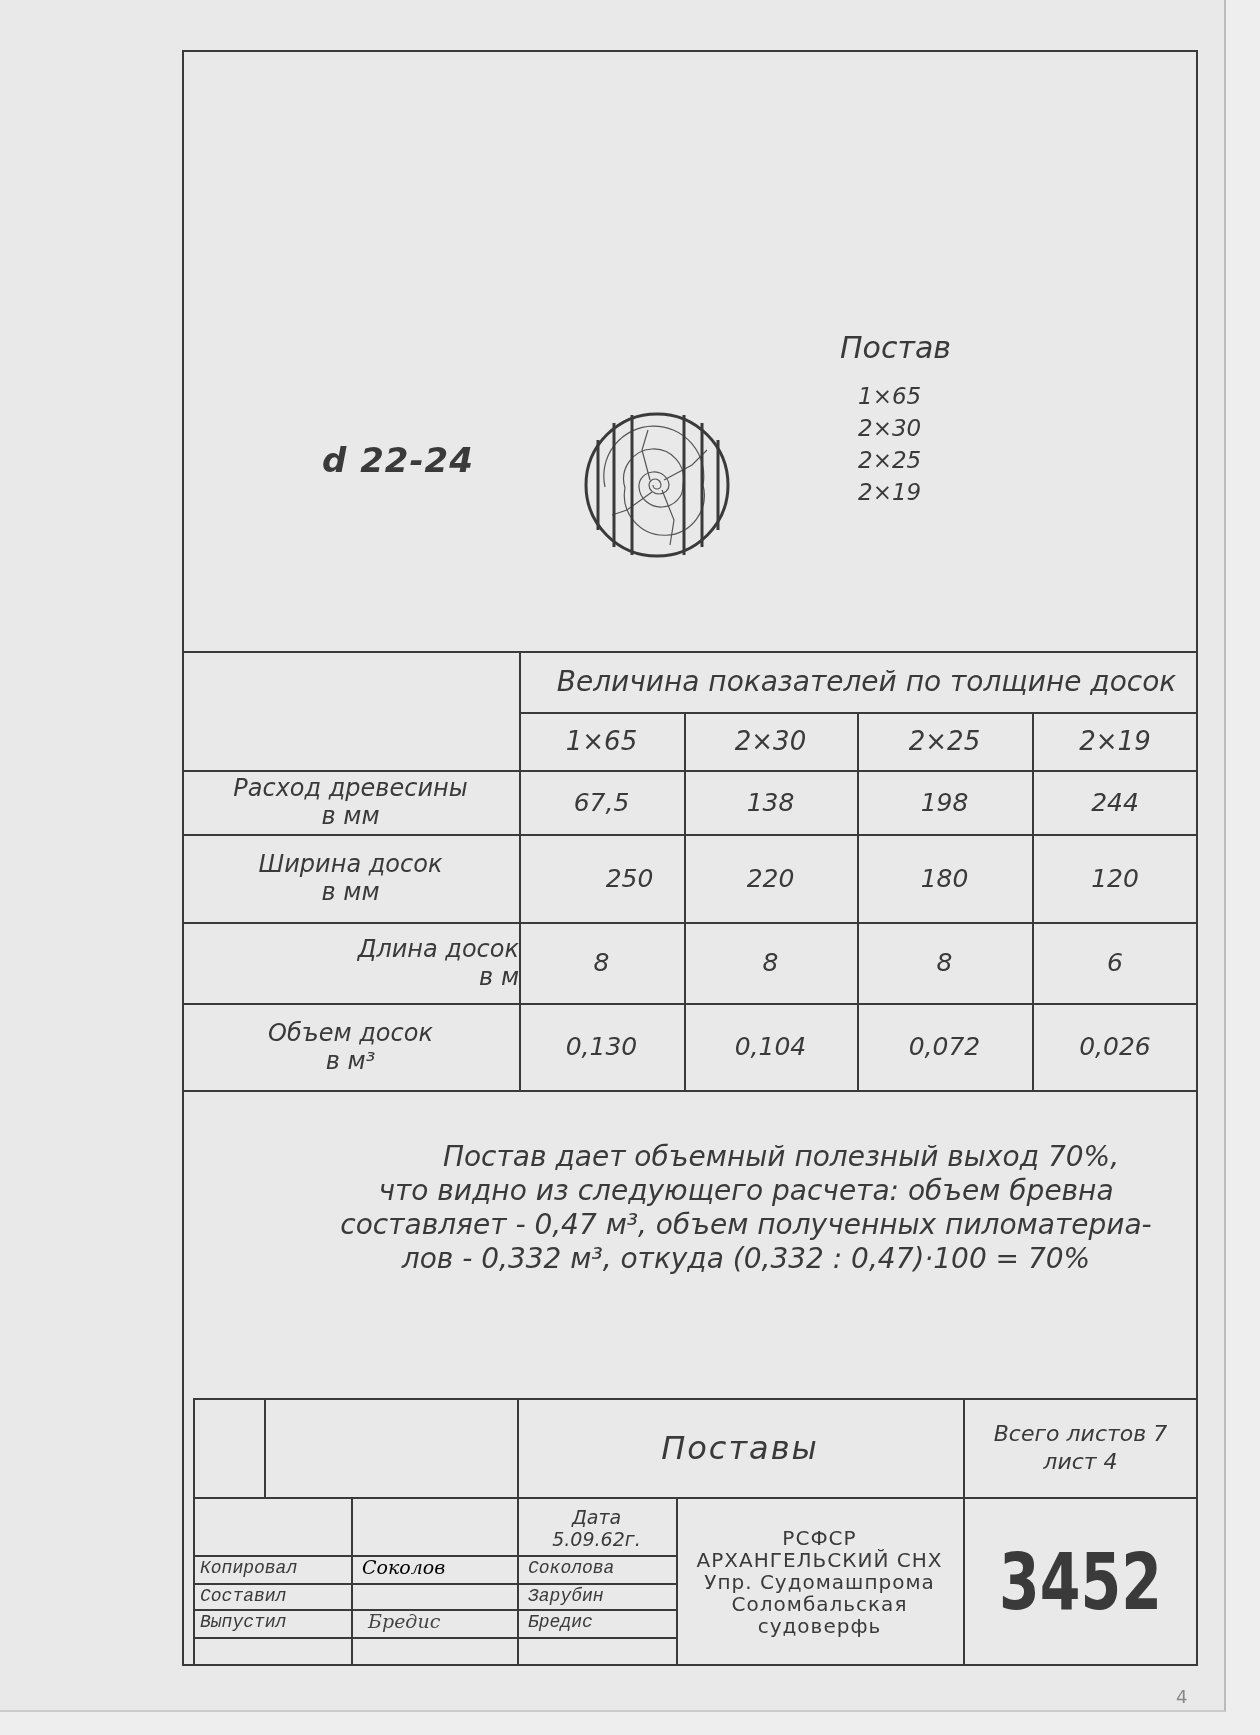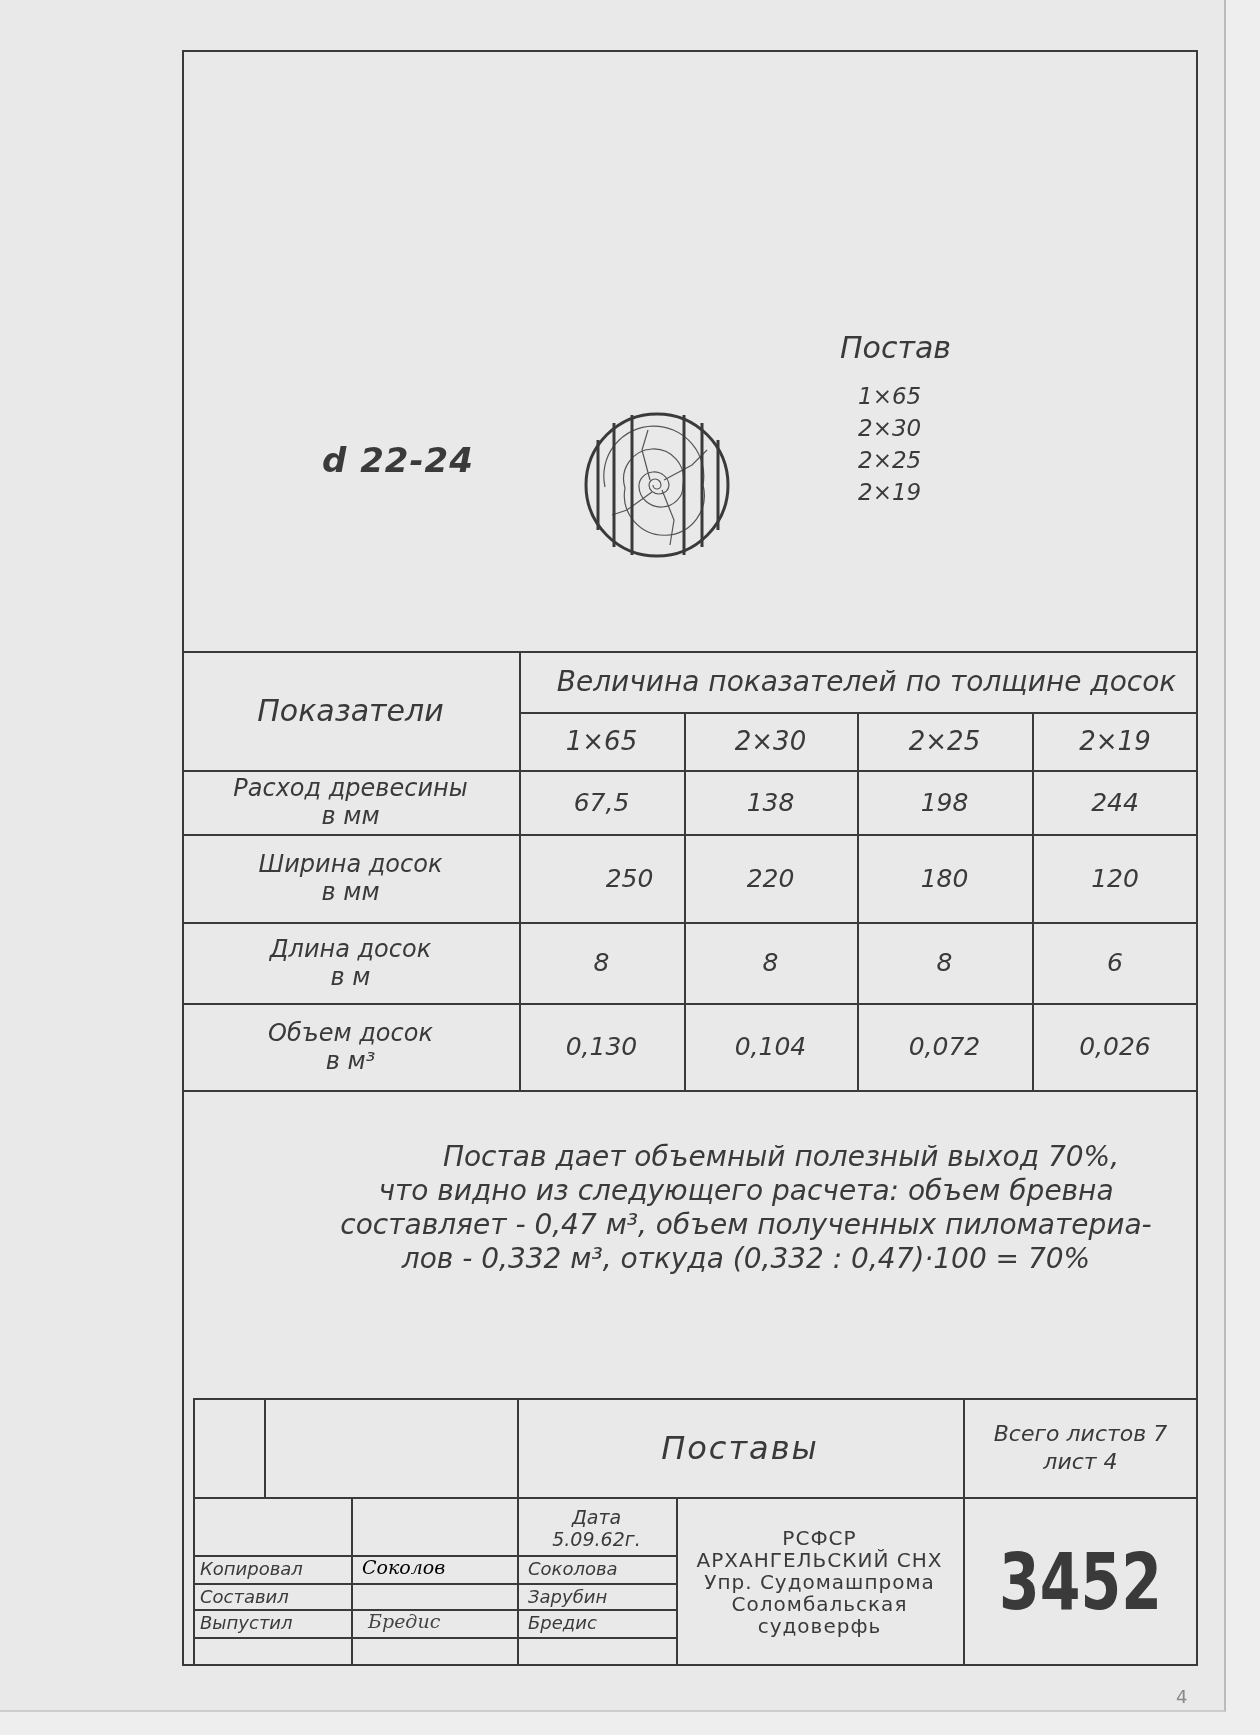--- a/index.html
+++ b/index.html
@@ -35,21 +35,21 @@
     .row-label { font-size:24px; line-height:28px; }
     .row-val { font-size:25px;border-radius:22px; }
 
     .para { left:276px; top:1140px; width:940px; font-size:28px; line-height:34px;text-align:center; }
     .para .indent { padding-left:70px; }
 
     .tb-title { font-size:32px; letter-spacing:2px; }
     .tb-sheets { font-size:22px; line-height:28px; }
     .tb-org { font-size:20px; line-height:22px; font-style:normal; letter-spacing:1px; }
     .tb-num { font-size:78px; font-weight:bold; font-style:normal; transform:scaleX(0.75); }
-    .tb-role { font-size:18px; }
+    .tb-role { font-size:18px;font-family:Liberation Mono, monospace; }
     .tb-date { font-size:19px; line-height:22px; }
     .sig { font-family:"DejaVu Serif", serif; font-style:italic; font-size:19px; }
     .corner-mark { left:1176px; top:1686px; font-size:18px; color:#888; }
   </style>
 </head>
 <body>
 
 <div class="sheet">
   <div class="frame"></div>
 
@@ -87,21 +87,20 @@
   <div class="hl" style="left:182px; top:770px; width:1016px;"></div>
   <div class="hl" style="left:182px; top:834px; width:1016px;"></div>
   <div class="hl" style="left:182px; top:922px; width:1016px;"></div>
   <div class="hl" style="left:182px; top:1003px; width:1016px;"></div>
   <div class="hl" style="left:182px; top:1090px; width:1016px;"></div>
   <div class="vl" style="left:519px; top:651px; height:439px;"></div>
   <div class="vl" style="left:684px; top:712px; height:378px;"></div>
   <div class="vl" style="left:857px; top:712px; height:378px;"></div>
   <div class="vl" style="left:1032px; top:712px; height:378px;"></div>
 
-  <div class="cell hand hdr-main" style="left:182px; top:651px; width:337px; height:119px;">Показатели</div>
   <div class="cell hand hdr-span" style="left:519px; top:651px; width:679px; height:61px;">Величина показателей по толщине досок</div>
   <div class="cell hand hdr-col" style="left:519px; top:712px; width:165px; height:58px;">1×65</div>
   <div class="cell hand hdr-col" style="left:684px; top:712px; width:173px; height:58px;">2×30</div>
   <div class="cell hand hdr-col" style="left:857px; top:712px; width:175px; height:58px;">2×25</div>
   <div class="cell hand hdr-col" style="left:1032px; top:712px; width:166px; height:58px;">2×19</div>
 
   <div class="cell hand row-label" style="left:182px; top:770px; width:337px; height:64px; flex-direction:column;">
     <span>Расход древесины</span>
     <span>в мм</span>
   </div>
@@ -112,21 +111,21 @@
 
   <div class="cell hand row-label" style="left:182px; top:834px; width:337px; height:88px; flex-direction:column;text-align:center;">
     <span>Ширина досок</span>
     <span>в мм</span>
   </div>
   <div class="cell hand row-val" style="left:547px; top:834px; width:165px; height:88px;">250</div>
   <div class="cell hand row-val" style="left:684px; top:834px; width:173px; height:88px;">220</div>
   <div class="cell hand row-val" style="left:857px; top:834px; width:175px; height:88px;">180</div>
   <div class="cell hand row-val" style="left:1032px; top:834px; width:166px; height:88px;">120</div>
 
-  <div class="cell hand row-label" style="left:182px; top:922px; width:337px; height:81px; flex-direction:column;">
+  <div class="cell hand row-label" style="left:182px; top:922px; width:337px; height:81px; flex-direction:column;align-items:flex-end;">
     <span>Длина досок</span>
     <span>в м</span>
   </div>
   <div class="cell hand row-val" style="left:519px; top:922px; width:165px; height:81px;">8</div>
   <div class="cell hand row-val" style="left:684px; top:922px; width:173px; height:81px;">8</div>
   <div class="cell hand row-val" style="left:857px; top:922px; width:175px; height:81px;">8</div>
   <div class="cell hand row-val" style="left:1032px; top:922px; width:166px; height:81px;">6</div>
 
   <div class="cell hand row-label" style="left:182px; top:1003px; width:337px; height:87px; flex-direction:column;">
     <span>Объем досок</span>

